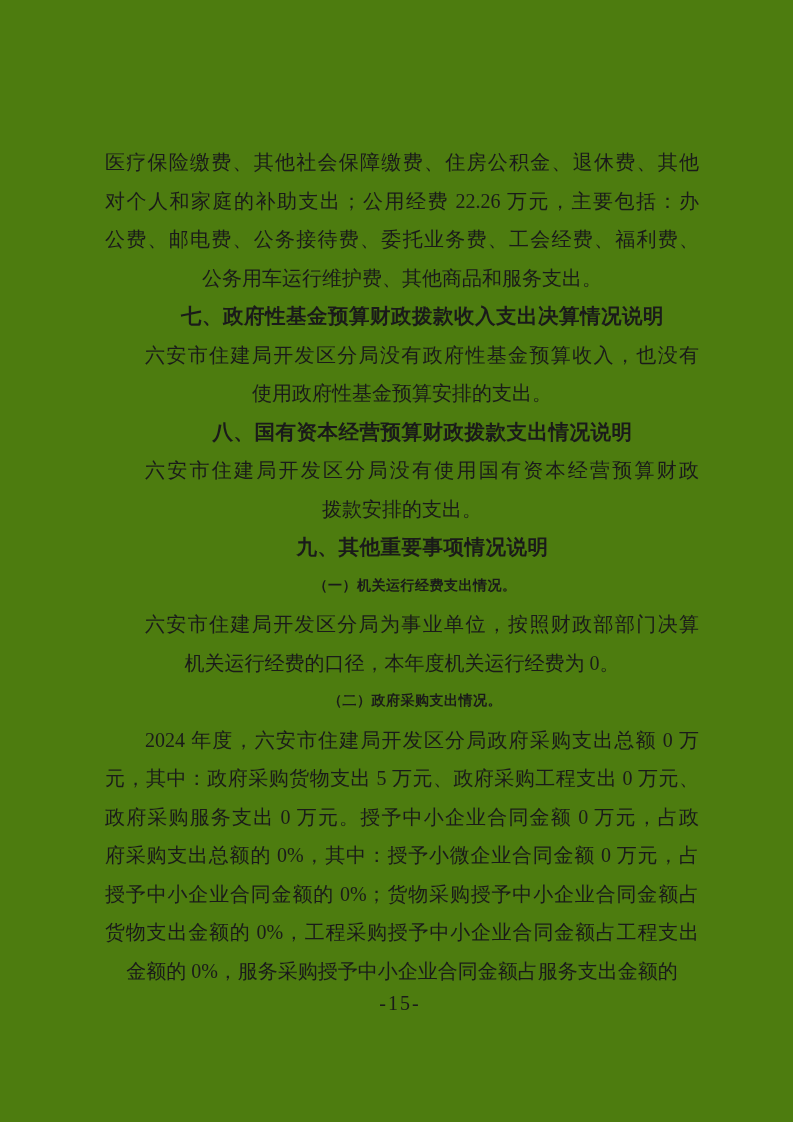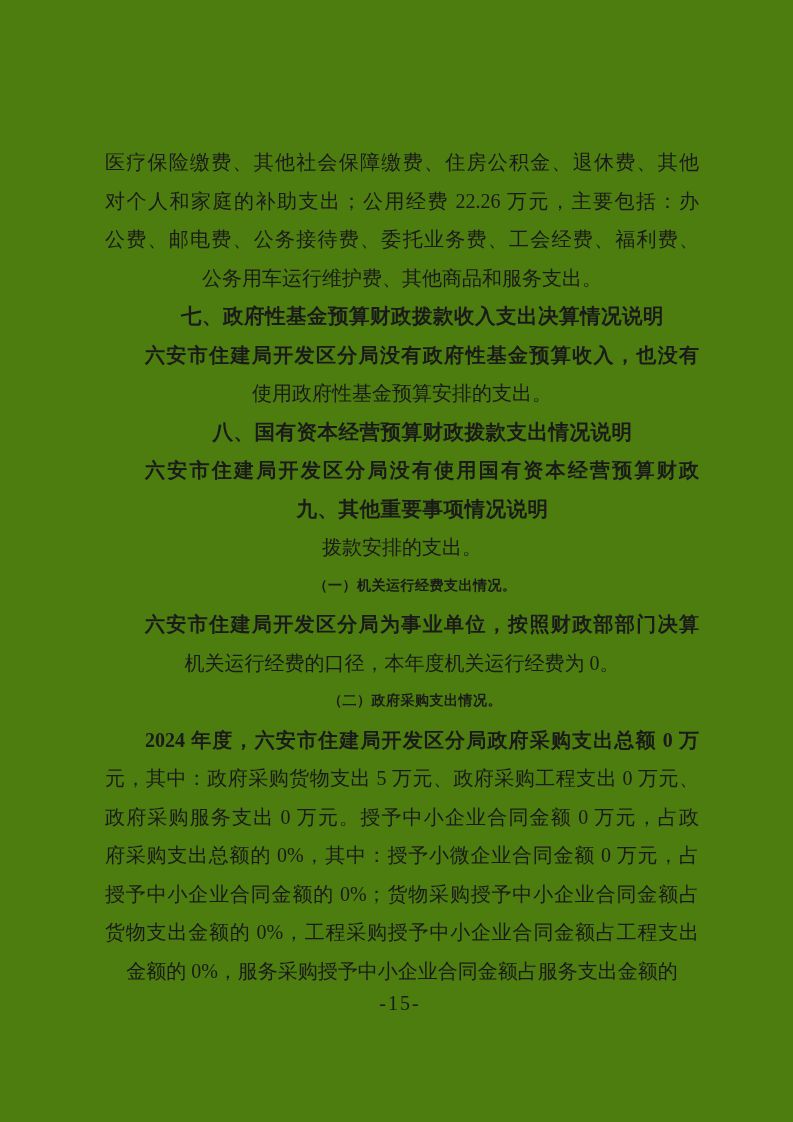--- a/index.html
+++ b/index.html
@@ -27,21 +27,20 @@
     line-height: 38.5px;
     text-align: center;
   }
   .line.just {
     text-align: justify;
     text-align-last: justify;
     text-justify: inter-character;
   }
   .line.indent {
     text-indent: 2em;
-    font-weight: bold;
   }
   .line.heading1 {
     font-family: Liberation Serif, serif;
     font-weight: 700;
     font-size: 20.5px;
     text-indent: 2em;
     letter-spacing: 0.5px;
   }
   .line.heading2 {
     font-weight: 700;
@@ -71,22 +70,22 @@
   <main class="content" id="doc-body">
       <div class="line body-line just">医疗保险缴费、其他社会保障缴费、住房公积金、退休费、其他</div>
       <div class="line body-line just">对个人和家庭的补助支出；公用经费 22.26 万元，主要包括：办</div>
       <div class="line body-line just">公费、邮电费、公务接待费、委托业务费、工会经费、福利费、</div>
       <div class="line body-line">公务用车运行维护费、其他商品和服务支出。</div>
       <div class="line heading1">七、政府性基金预算财政拨款收入支出决算情况说明</div>
       <div class="line body-line indent just">六安市住建局开发区分局没有政府性基金预算收入，也没有</div>
       <div class="line body-line">使用政府性基金预算安排的支出。</div>
       <div class="line heading1">八、国有资本经营预算财政拨款支出情况说明</div>
       <div class="line body-line indent just">六安市住建局开发区分局没有使用国有资本经营预算财政</div>
+      <div class="line body-line">拨款安排的支出。</div>
       <div class="line heading1">九、其他重要事项情况说明</div>
-      <div class="line body-line">拨款安排的支出。</div>
       <div class="line heading2">（一）机关运行经费支出情况。</div>
       <div class="line body-line indent just">六安市住建局开发区分局为事业单位，按照财政部部门决算</div>
       <div class="line body-line">机关运行经费的口径，本年度机关运行经费为 0。</div>
       <div class="line heading2">（二）政府采购支出情况。</div>
       <div class="line body-line indent just">2024 年度，六安市住建局开发区分局政府采购支出总额 0 万</div>
       <div class="line body-line just">元，其中：政府采购货物支出 5 万元、政府采购工程支出 0 万元、</div>
       <div class="line body-line just">政府采购服务支出 0 万元。授予中小企业合同金额 0 万元，占政</div>
       <div class="line body-line just">府采购支出总额的 0%，其中：授予小微企业合同金额 0 万元，占</div>
       <div class="line body-line just">授予中小企业合同金额的 0%；货物采购授予中小企业合同金额占</div>
       <div class="line body-line just">货物支出金额的 0%，工程采购授予中小企业合同金额占工程支出</div>

